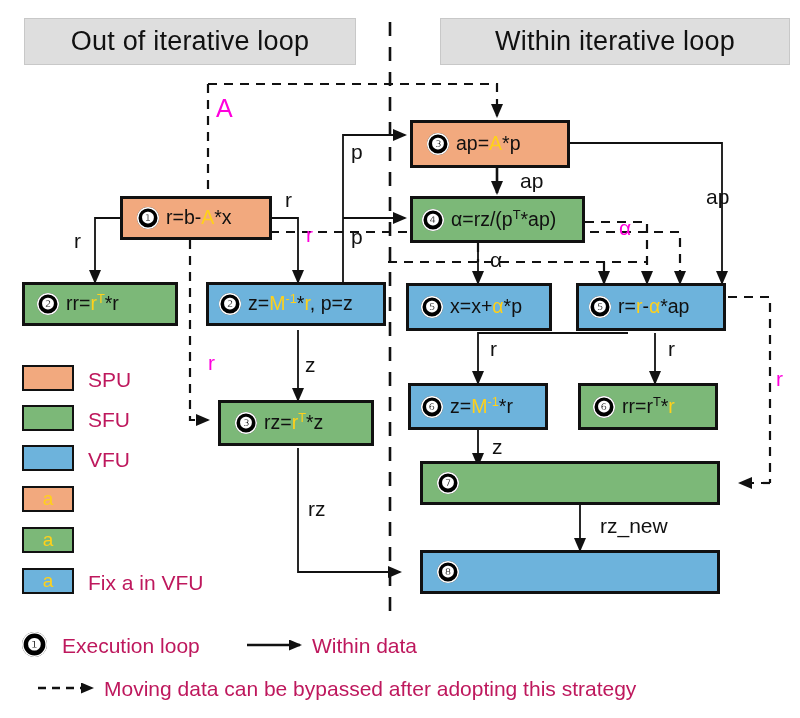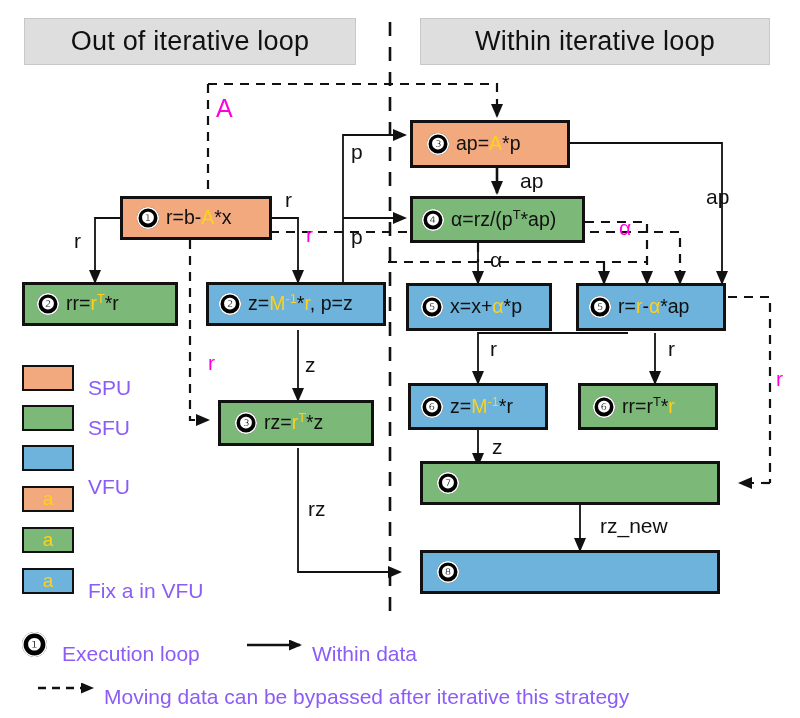--- a/index.html
+++ b/index.html
@@ -32,21 +32,21 @@
   .sup{font-size:0.66em;vertical-align:super;line-height:0;}
 
   .lbl{position:absolute;font-size:21px;color:#111;white-space:nowrap;line-height:1;}
   .lbl.mag{color:#ff00dd;}
 
   svg.wires{position:absolute;left:0;top:0;width:800px;height:718px;pointer-events:none;}
 
   
   .lgbox{position:absolute;width:52px;height:26px;border:2.5px solid #111;box-sizing:border-box;
          display:flex;align-items:center;justify-content:center;font-size:19px;color:#ffd11a;}
-  .lgtxt{position:absolute;font-size:21px;color:#8b5cf6;white-space:nowrap;line-height:1;margin-top:8px;}
+  .lgtxt{position:absolute;font-size:21px;color:#be185d;white-space:nowrap;line-height:1;}
 
   .lgnum{position:absolute;width:25px;height:25px;border-radius:50%;background:#000;color:#fff;
          font-size:16px;font-weight:bold;display:flex;align-items:center;justify-content:center;
          box-shadow:0 0 0 1.6px #fff inset;}
 </style>
 </head>
 <body>
 
 <div id="root">
 
@@ -104,21 +104,21 @@
 
     <path d="M580,503 L580,550" stroke="#111" stroke-width="1.8" fill="none" marker-end="url(#ah)"></path>
 
     <path d="M247,645 L300,645" stroke="#111" stroke-width="2.4" fill="none" marker-end="url(#ahs)"></path>
     <path d="M38,688 L92,688" stroke="#111" stroke-width="2.4" stroke-dasharray="8,6" fill="none" marker-end="url(#ahs)"></path>
   </svg>
 
   <div class="hdr" style="left:24px;top:18px;width:330px;height:45px;">
     <span>Out of iterative loop</span>
   </div>
-  <div class="hdr" style="left:420px;top:18px;width:348px;height:45px;">
+  <div class="hdr" style="left:440px;top:18px;width:348px;height:45px;">
     <span>Within iterative loop</span>
   </div>
 
   <div class="node spu" style="left:120px;top:196px;width:152px;height:44px;padding-left:14px;">
     <span class="num">❶</span>
     <span class="eq">r=b-<span class="y">A</span>*x</span>
   </div>
 
   <div class="node sfu" style="left:22px;top:282px;width:156px;height:44px;padding-left:12px;">
     <span class="num">❷</span>
@@ -198,33 +198,33 @@
   <div class="lgtxt" style="left:88px;top:369px;">SPU</div>
 
   <div class="lgbox" style="left:22px;top:405px;background:#7cb878;">
     <span></span>
   </div>
   <div class="lgtxt" style="left:88px;top:409px;">SFU</div>
 
   <div class="lgbox" style="left:22px;top:445px;background:#6db3dc;">
     <span></span>
   </div>
-  <div class="lgtxt" style="left:88px;top:468px;">VFU</div>
+  <div class="lgtxt" style="left:88px;top:449px;">VFU</div>
 
   <div class="lgbox" style="left:22px;top:486px;background:#f2a97e;">
     <span>a</span>
   </div>
 
   <div class="lgbox" style="left:22px;top:527px;background:#7cb878;">
     <span>a</span>
   </div>
 
   <div class="lgbox" style="left:22px;top:568px;background:#6db3dc;">
     <span>a</span>
   </div>
   <div class="lgtxt" style="left:88px;top:572px;">Fix a in VFU</div>
 
   <div class="lgnum" style="left:22px;top:632px;">❶</div>
   <div class="lgtxt" style="left:62px;top:635px;">Execution loop</div>
   <div class="lgtxt" style="left:312px;top:635px;">Within data</div>
-  <div class="lgtxt" style="left:104px;top:678px;">Moving data can be bypassed after iterative this strategy</div>
+  <div class="lgtxt" style="left:104px;top:678px;">Moving data can be bypassed after adopting this strategy</div>
 
 </div>
 
 </body></html>

